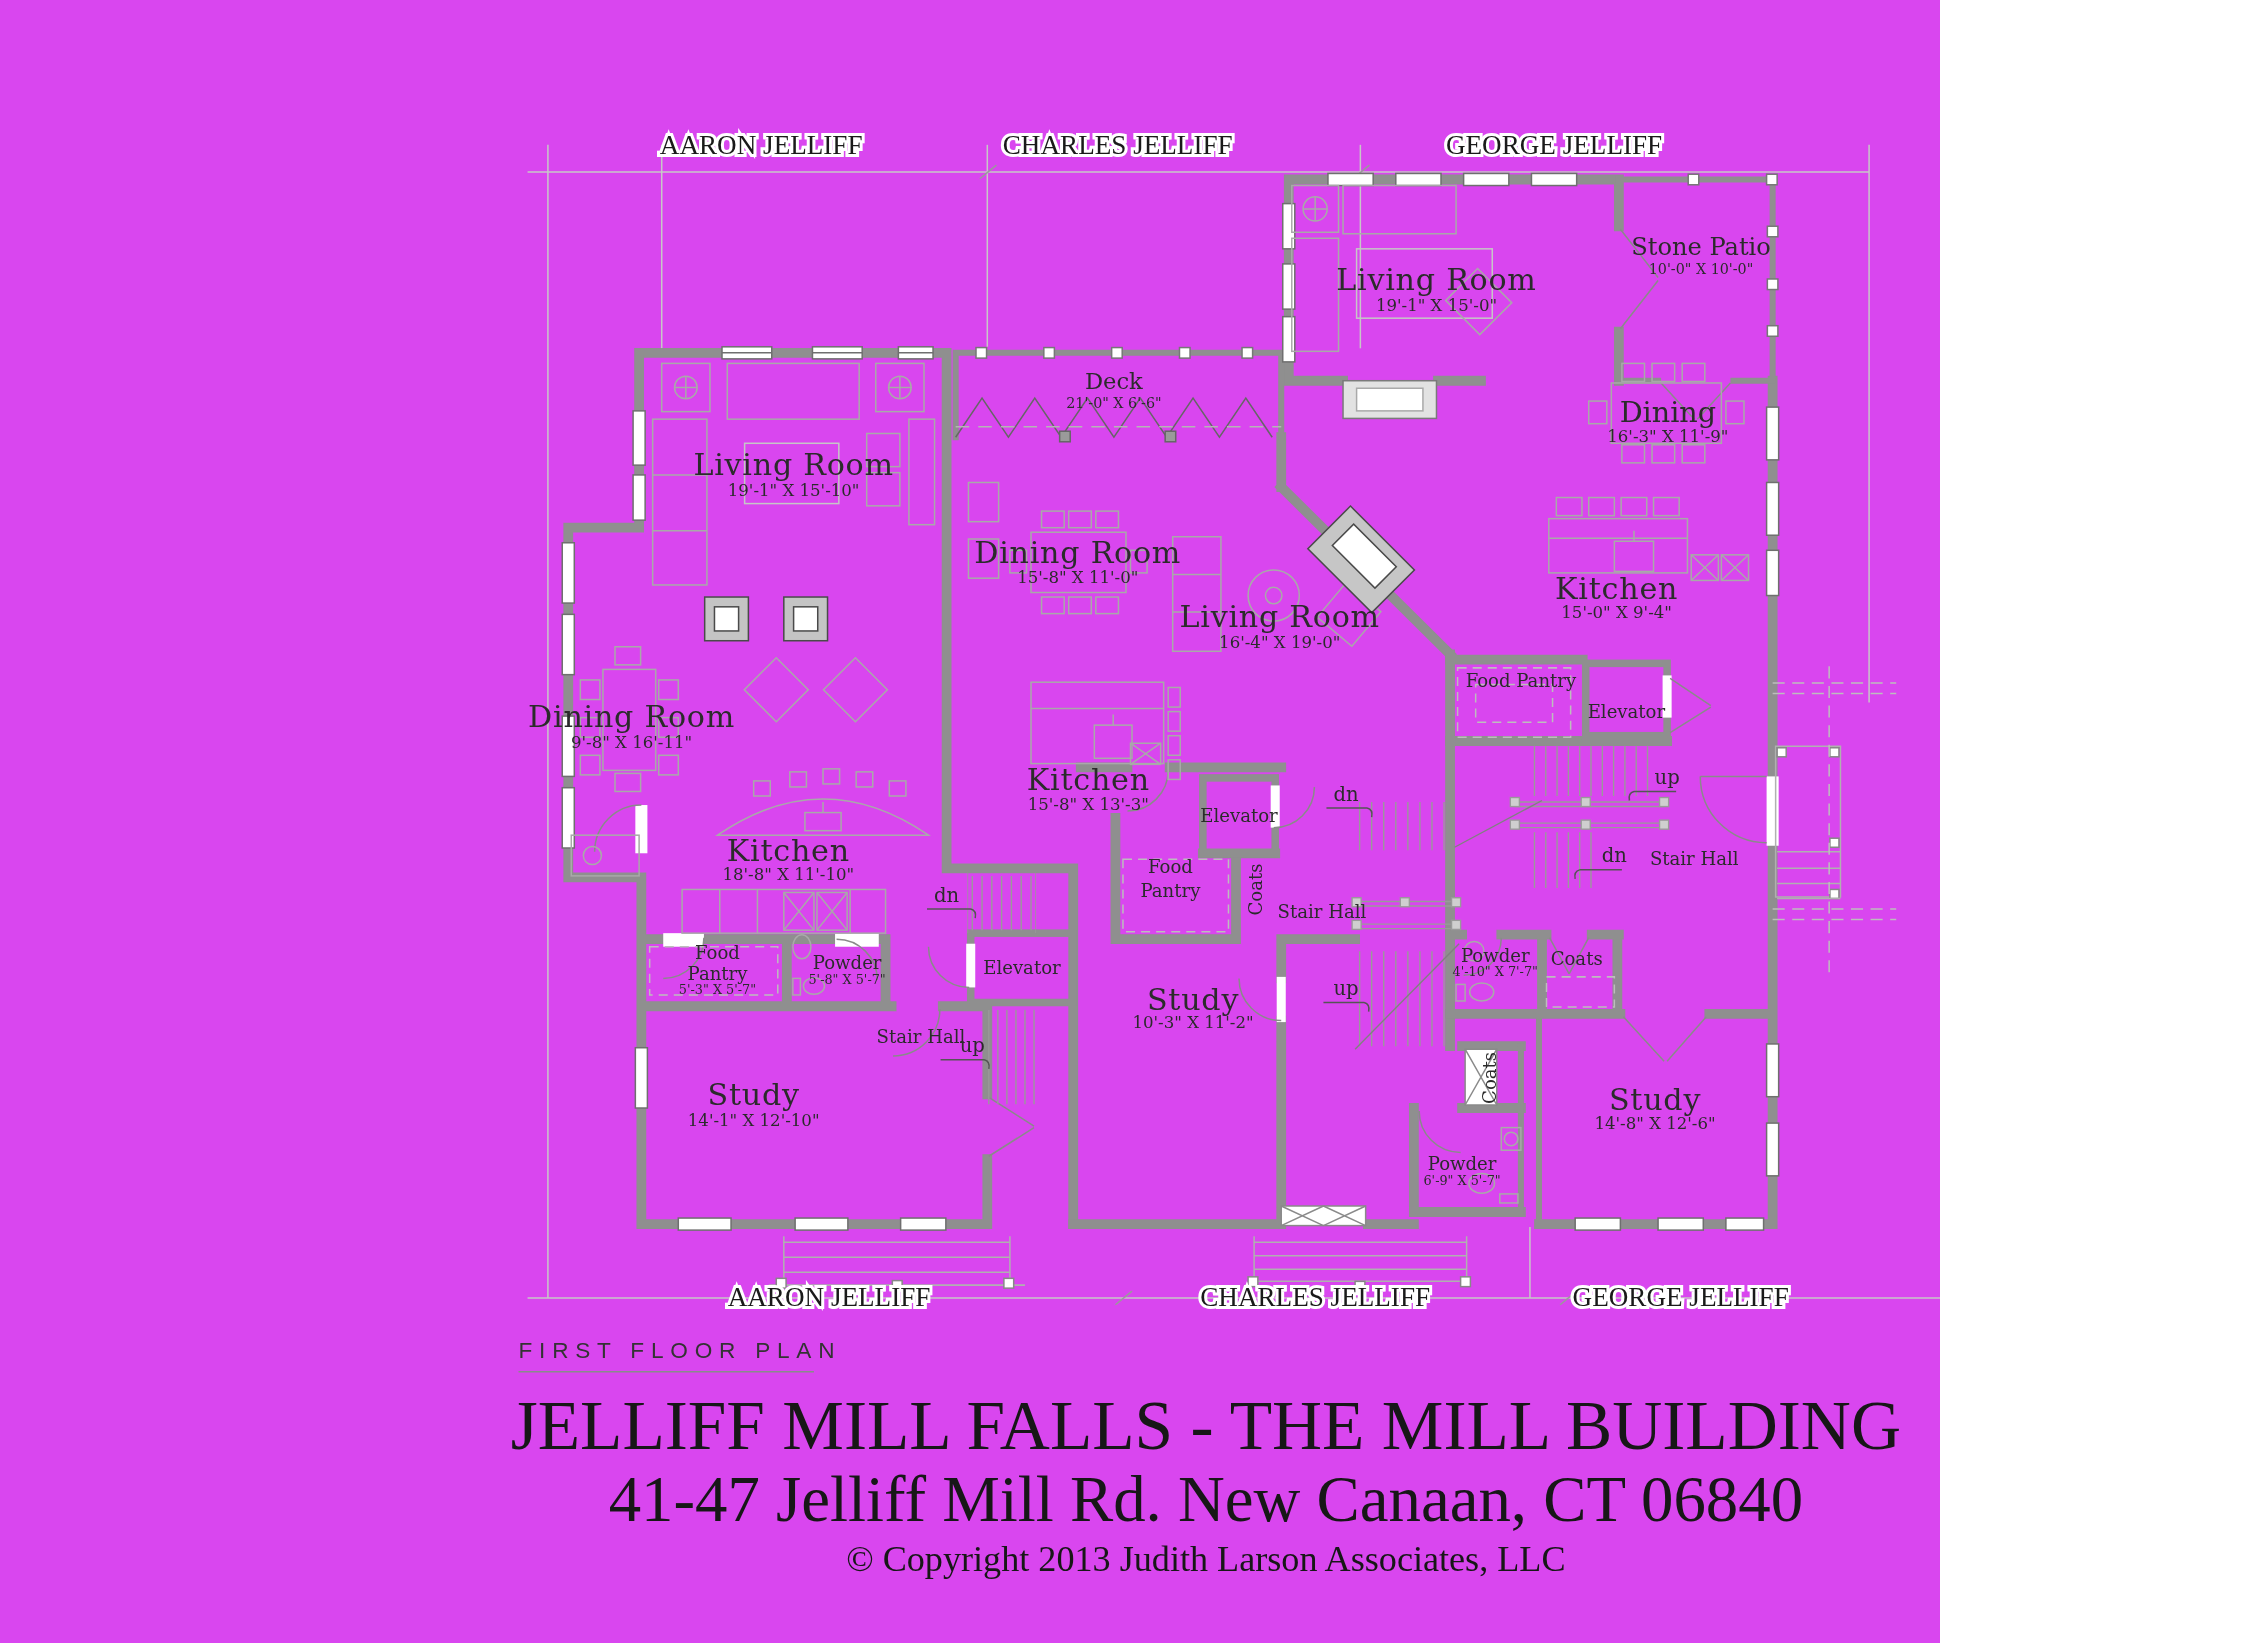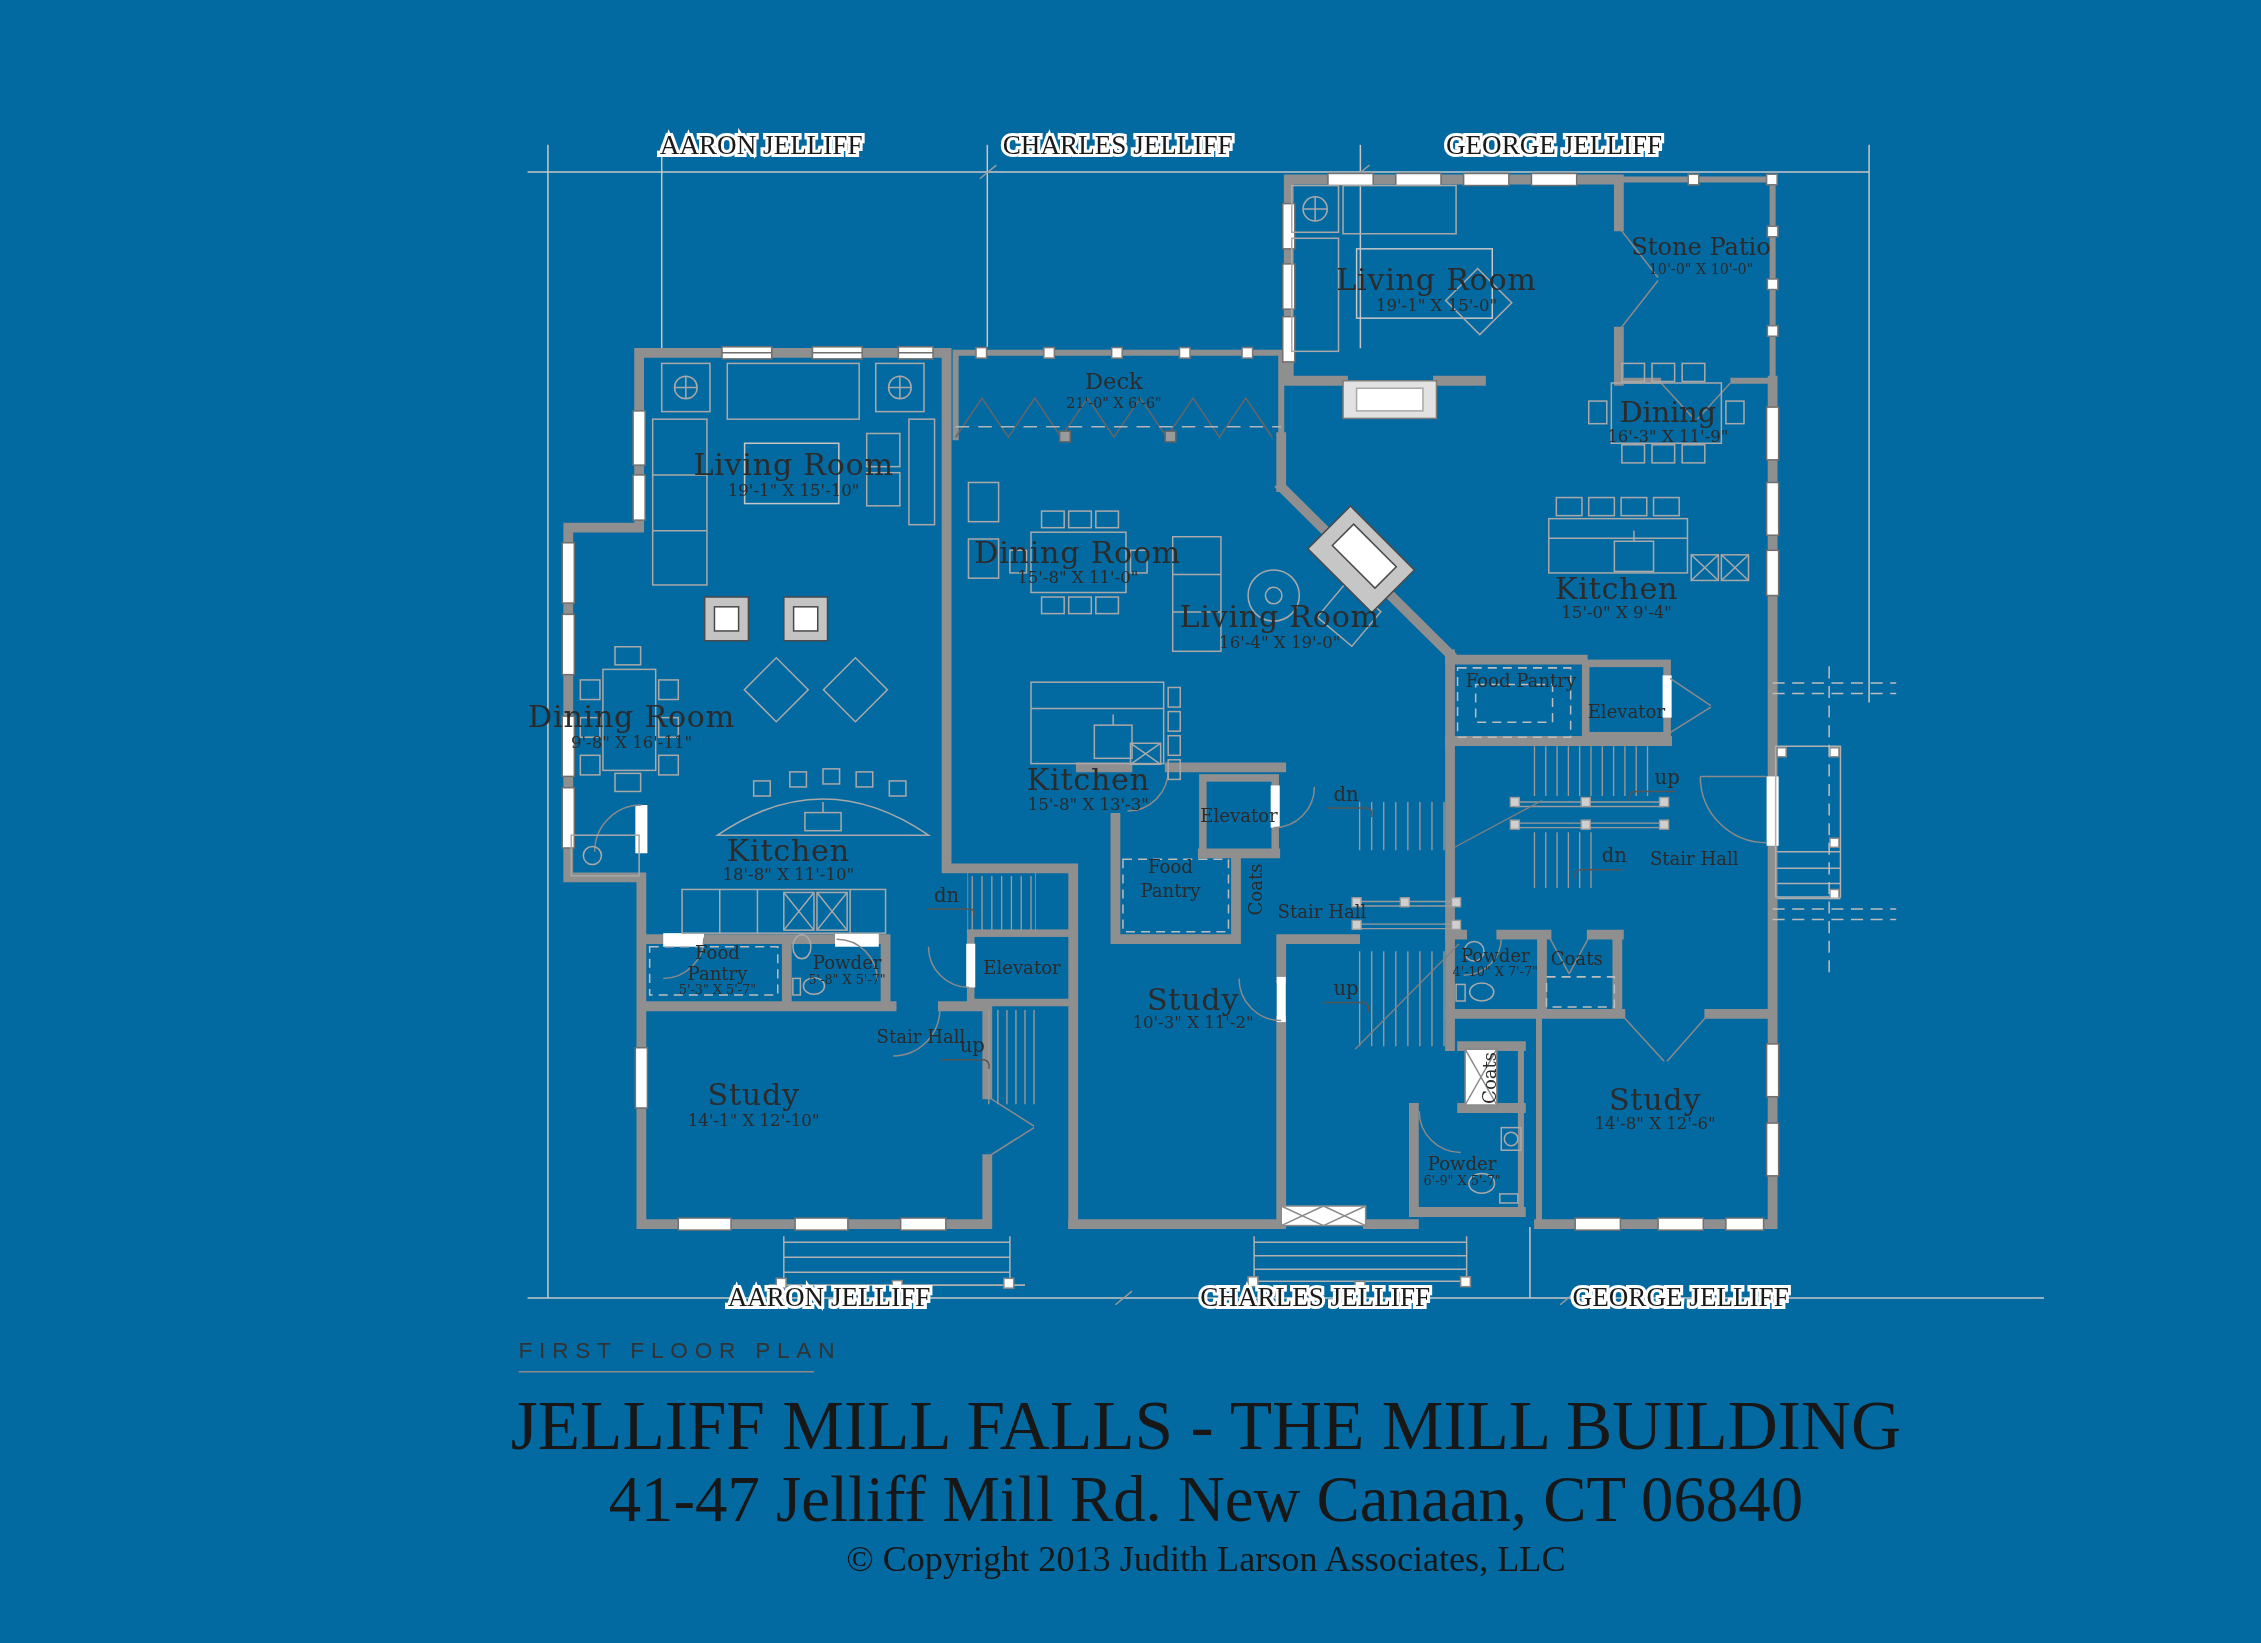--- a/index.html
+++ b/index.html
@@ -1,16 +1,16 @@
 <!DOCTYPE html>
 <html style="font-size:12px"><head>
 <meta charset="utf-8">
 <style>
   html,body{margin:0;padding:0;background:#ffffff;}
-  .page{position:relative;width:2261px;height:1644px;background:#0369a1;overflow:hidden;}
+  .page{position:relative;width:1940px;height:1644px;background:#d946ef;overflow:hidden;}
   svg{position:absolute;inset:0;}
   text{font-family:"DejaVu Serif",serif;fill:#2b2b2b;}
   .room{font-size:40px;letter-spacing:1px;}
   .room38{font-size:38px;}
   .room30{font-size:30px;}
   .room32{font-size:32px;}
   .dims{font-size:22px;}
   .dims19{font-size:19px;}
   .dims17{font-size:17px;}
   .sec{font-size:24px;}

